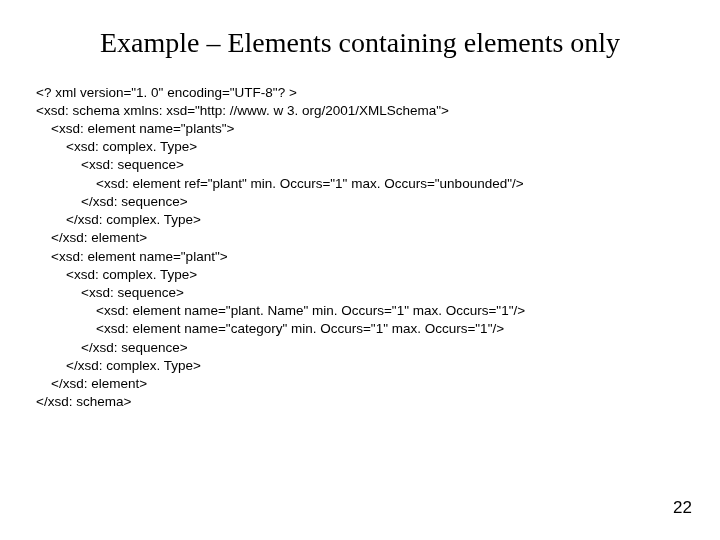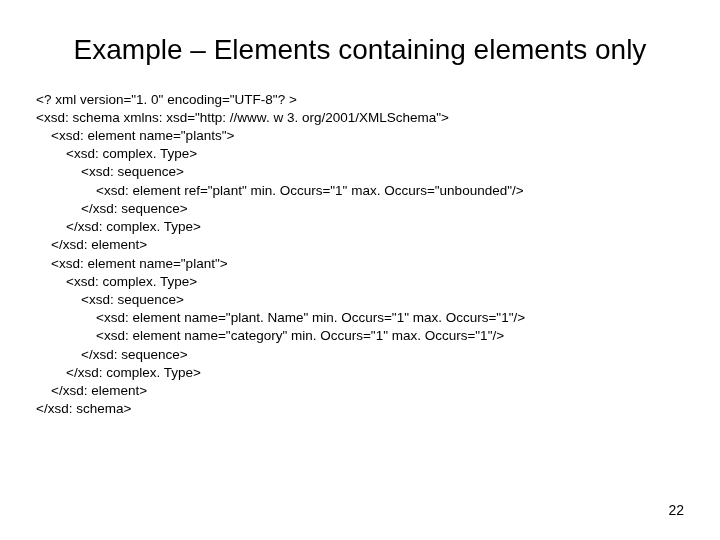--- a/index.html
+++ b/index.html
@@ -16,35 +16,36 @@
     box-sizing: border-box;
     width: 720px;
     height: 540px;
     padding: 18px 32px 12px 32px;
     position: relative;
   }
   .title {
     font-size: 28px;
     font-weight: 400;
     text-align: center;
-    margin: 15px 0 24px 0;
+    margin: 8px 0 24px 0;
     line-height: 1.2;
+    font-family: Liberation Serif, serif;
   }
   .code {
     font-size: 13.5px;
     line-height: 1.35;
     white-space: pre;
     font-family: Arial, Helvetica, sans-serif;
     margin-left: 4px;
   }
   .page-num {
     position: absolute;
-    right: 36px;
+    right: 28px;
     bottom: 22px;
-    font-size: 14px;
+    font-size: 17px;
   }
 </style>
 </head>
 <body>
 
 <div class="slide">
   <h1 class="title">Example – Elements containing elements only</h1>
   <div class="code">&lt;? xml version="1. 0" encoding="UTF-8"? &gt;
 &lt;xsd: schema xmlns: xsd="http: //www. w 3. org/2001/XMLSchema"&gt;
     &lt;xsd: element name="plants"&gt;

